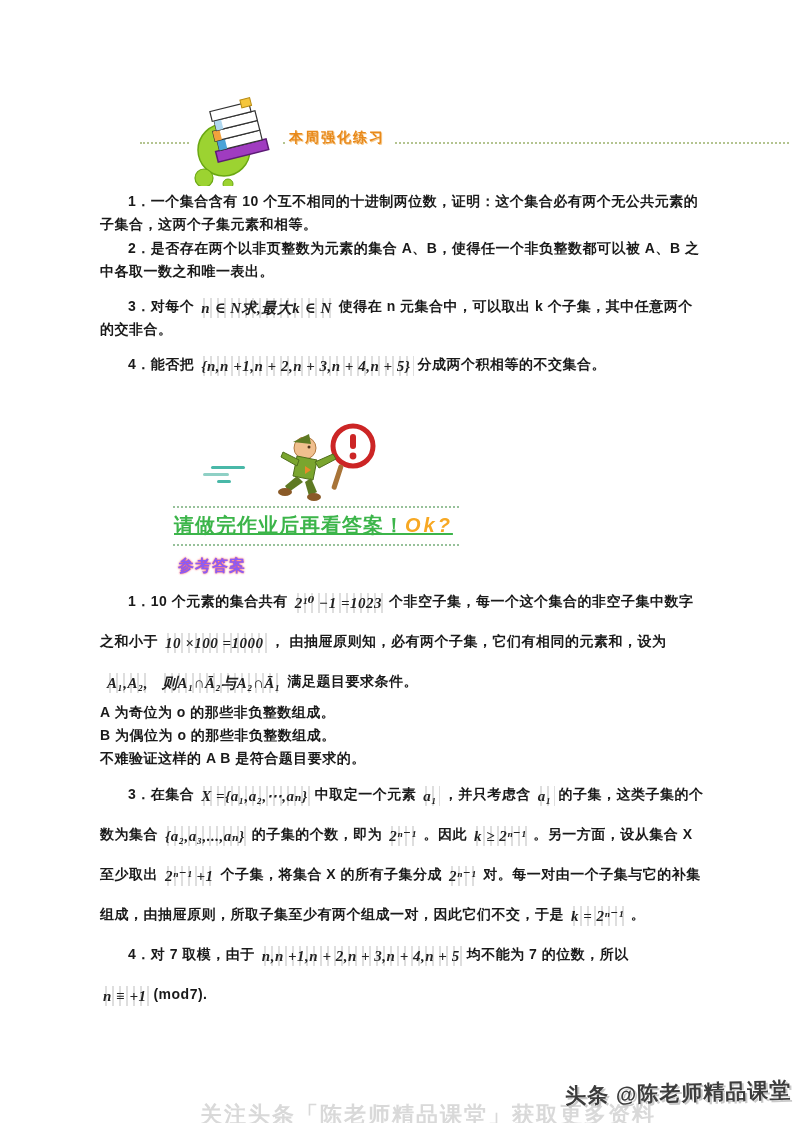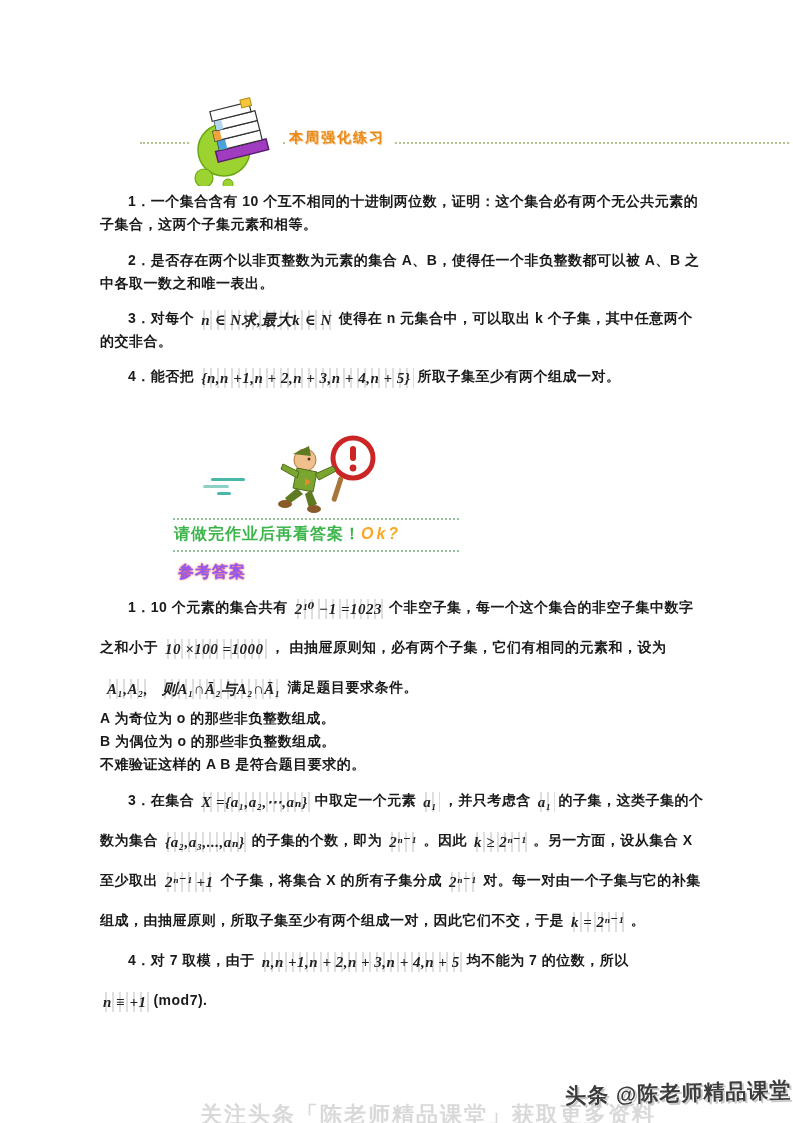--- a/index.html
+++ b/index.html
@@ -17,36 +17,36 @@
   }
   .books-wrap { position:absolute; left:190px; top:-2px; width:92px; height:92px; background:#fff; z-index:2; }
   .header-title {
     position:absolute; left:285px; top:33px; z-index:2; background:#fff; padding:0 8px 0 4px;
     font-size:14px; font-weight:700; color:#e8891a; letter-spacing:2px;
     text-shadow:1px 1px 0 #f6c98c;
   }
   
   .problems { padding:0 92px 0 100px; margin-top:8px; font-size:14px; font-weight:700; }
   .problems p { margin:0; line-height:23px; text-indent:2em; letter-spacing:0.5px; }
-  .problems p.gap1 { margin-top:13px; }
+  .problems p.gap1 { margin-top:1px; }
   .problems p.gap2 { margin-top:12px; }
   .formula {
     display:inline-block; font-family:"Liberation Serif","DejaVu Serif",serif;
     font-style:italic; font-weight:700; font-size:15px; line-height:18px;
     padding:1px 3px; margin:0 4px; vertical-align:-2px; color:#222; text-indent:0;
     background:repeating-linear-gradient(90deg, rgba(0,0,0,0) 0 5px, rgba(0,0,0,0.13) 5px 7px);
   }
   .formula .over { text-decoration:overline; }
   
   .interlude { margin:46px 0 0 173px; width:286px; }
   .cartoon { display:block; margin-left:20px; }
   .slogan {
     border-top:2px dotted #97c19a; border-bottom:2px dotted #97c19a;
     padding:4px 1px 5px 1px; white-space:nowrap;
-    font-size:16px; font-weight:700; letter-spacing:1px; color:#3cb54a;
+    font-size:20px; font-weight:700; letter-spacing:1px; color:#3cb54a;text-decoration:underline;
   }
   .slogan .ok { color:#f7a823; font-style:italic; letter-spacing:3px; }
   
   .answers-heading {
     margin:10px 0 0 178px; font-size:16px; font-weight:700; color:#8b5cf6;
     letter-spacing:1px; text-shadow:0 0 2px #ff2a2a;
   }
   .answers { padding:0 86px 0 100px; margin-top:4px; font-size:14px; font-weight:700; }
   .answers p { margin:0; text-indent:2em; letter-spacing:0.5px; }
   .ans-wide { line-height:40px; }
@@ -90,21 +90,21 @@
         </g>
       </svg>
     </div>
     <div class="header-title">本周强化练习</div>
   </div>
 
   <div class="problems">
     <p><span>1．一个集合含有 10 个互不相同的十进制两位数，证明：这个集合必有两个无公共元素的子集合，这两个子集元素和相等。</span></p>
     <p class="gap1"><span>2．是否存在两个以非页整数为元素的集合 A、B，使得任一个非负整数都可以被 A、B 之中各取一数之和唯一表出。</span></p>
     <p class="gap2"><span>3．对每个</span><span class="formula">n ∈ N求,最大k ∈ N</span><span>使得在 n 元集合中，可以取出 k 个子集，其中任意两个的交非合。</span></p>
-    <p class="gap2"><span>4．能否把</span><span class="formula">{n,n +1,n + 2,n + 3,n + 4,n + 5}</span><span>所取子集至少有两个组成一对。</span></p>
+    <p class="gap2"><span>4．能否把</span><span class="formula">{n,n +1,n + 2,n + 3,n + 4,n + 5}</span><span>分成两个积相等的不交集合。</span></p>
   </div>
 
   <div class="interlude">
     <svg class="cartoon" width="250" height="84" viewBox="0 0 250 84">
       <g>
         <rect x="18" y="44" width="34" height="3" rx="1.5" fill="#49b8a8"></rect>
         <rect x="10" y="51" width="26" height="3" rx="1.5" fill="#8fd0c5"></rect>
         <rect x="24" y="58" width="14" height="3" rx="1.5" fill="#49b8a8"></rect>
       </g>
       <g>

